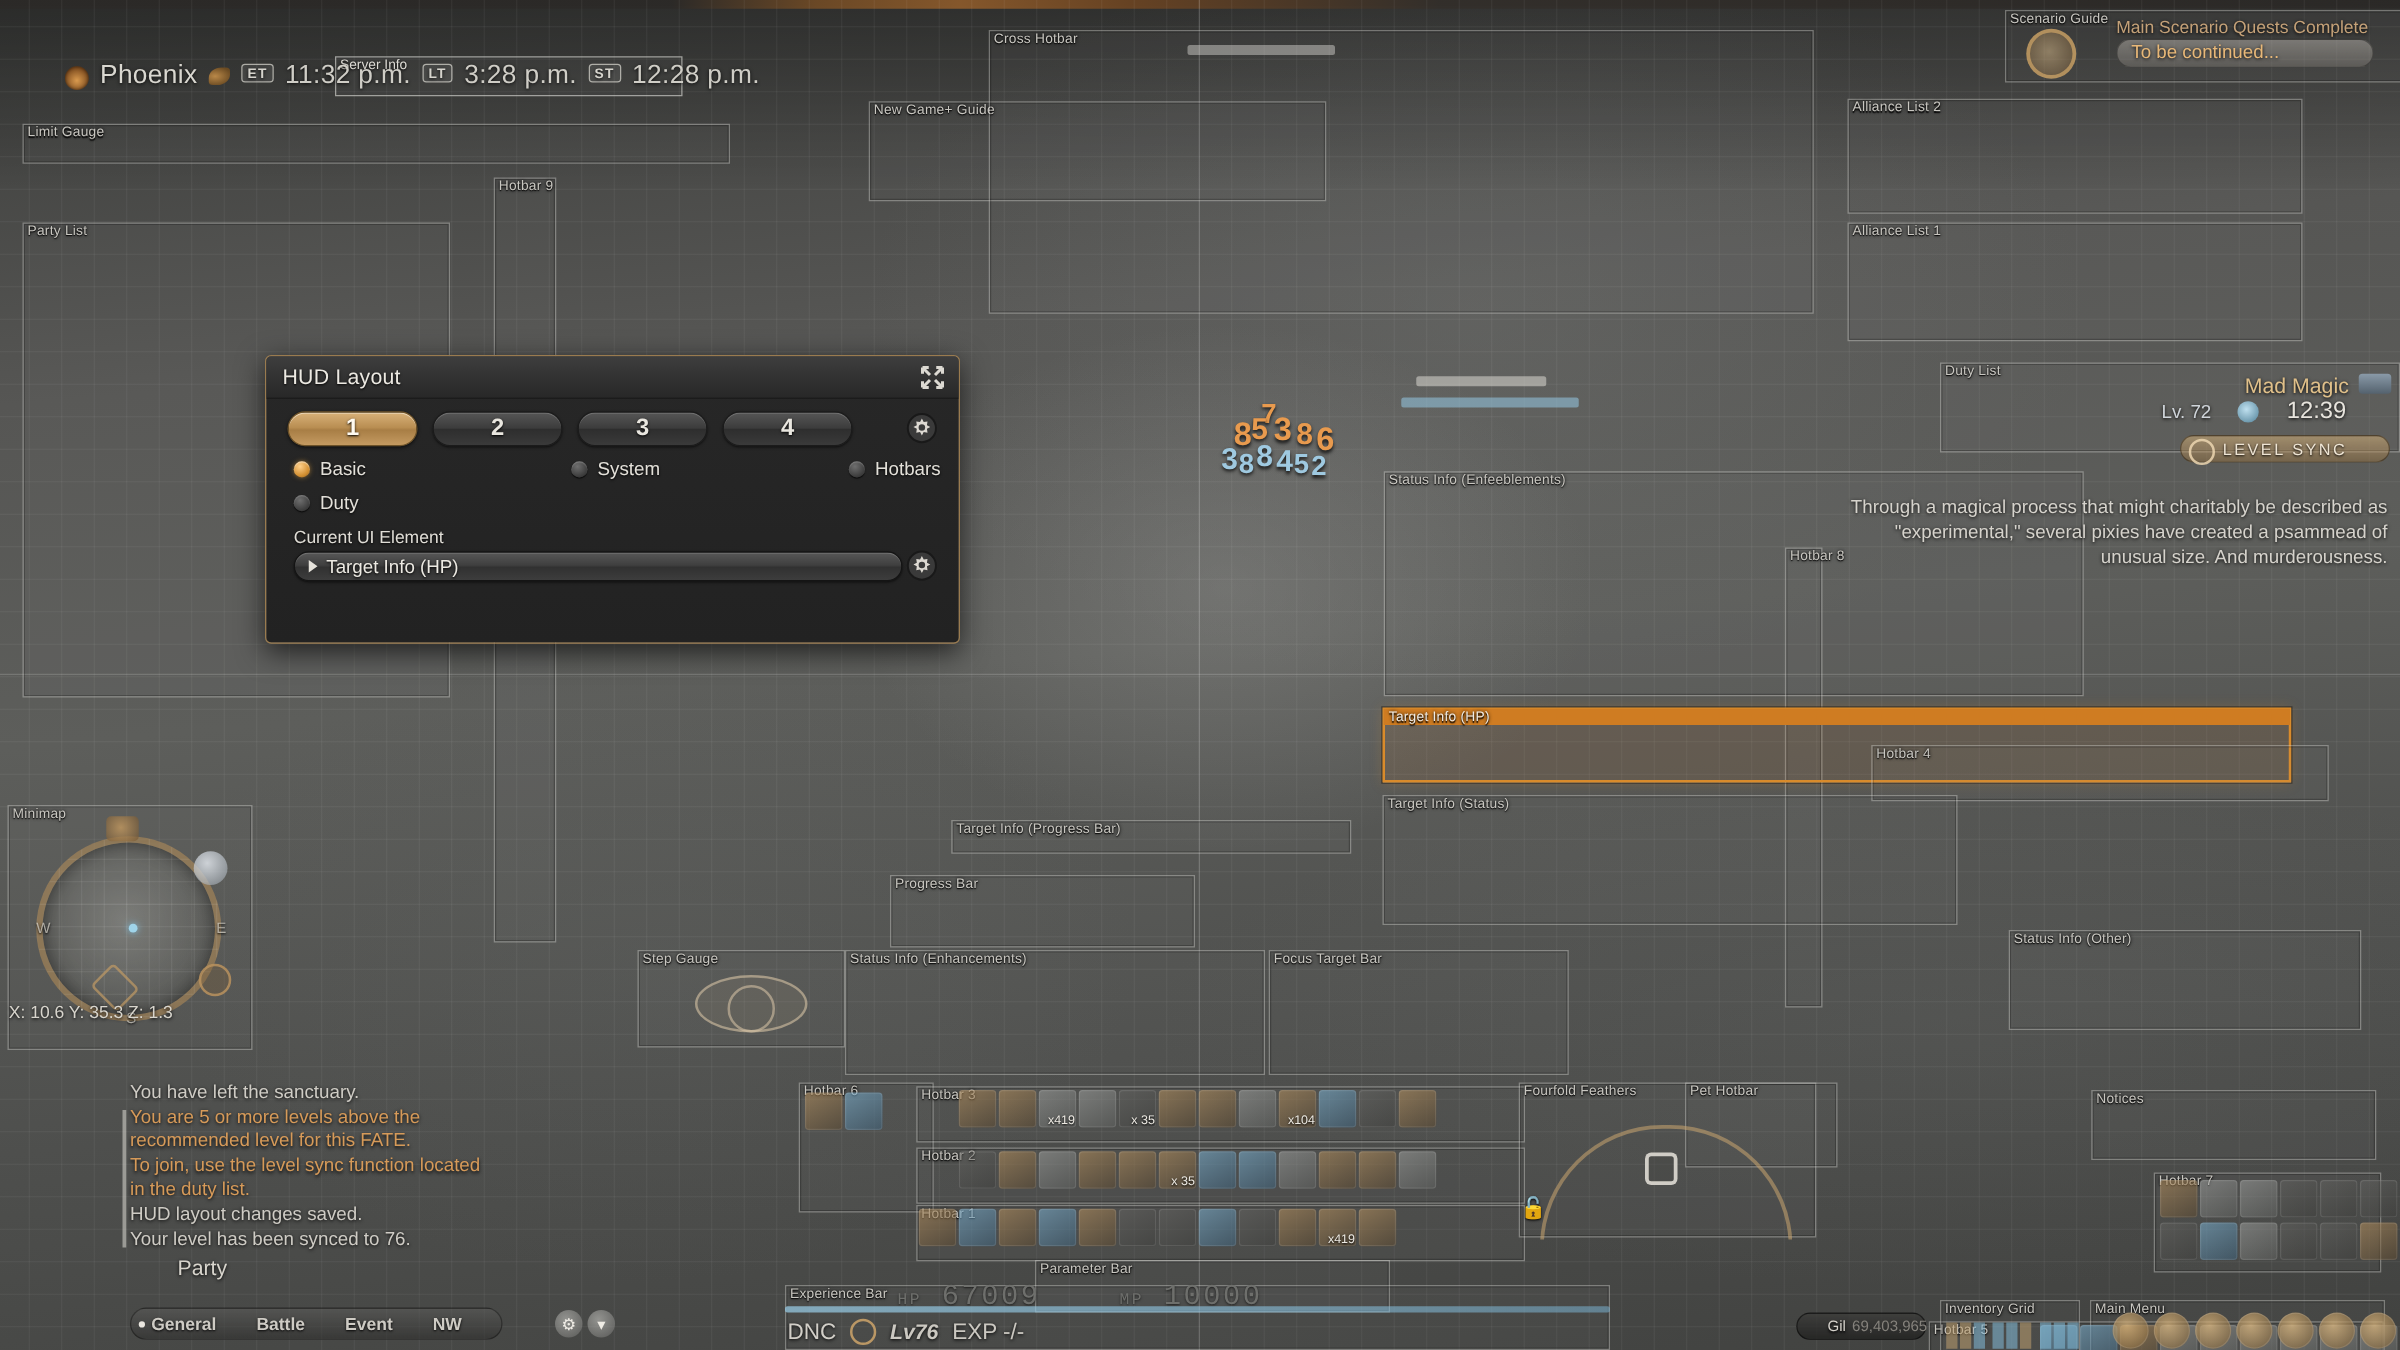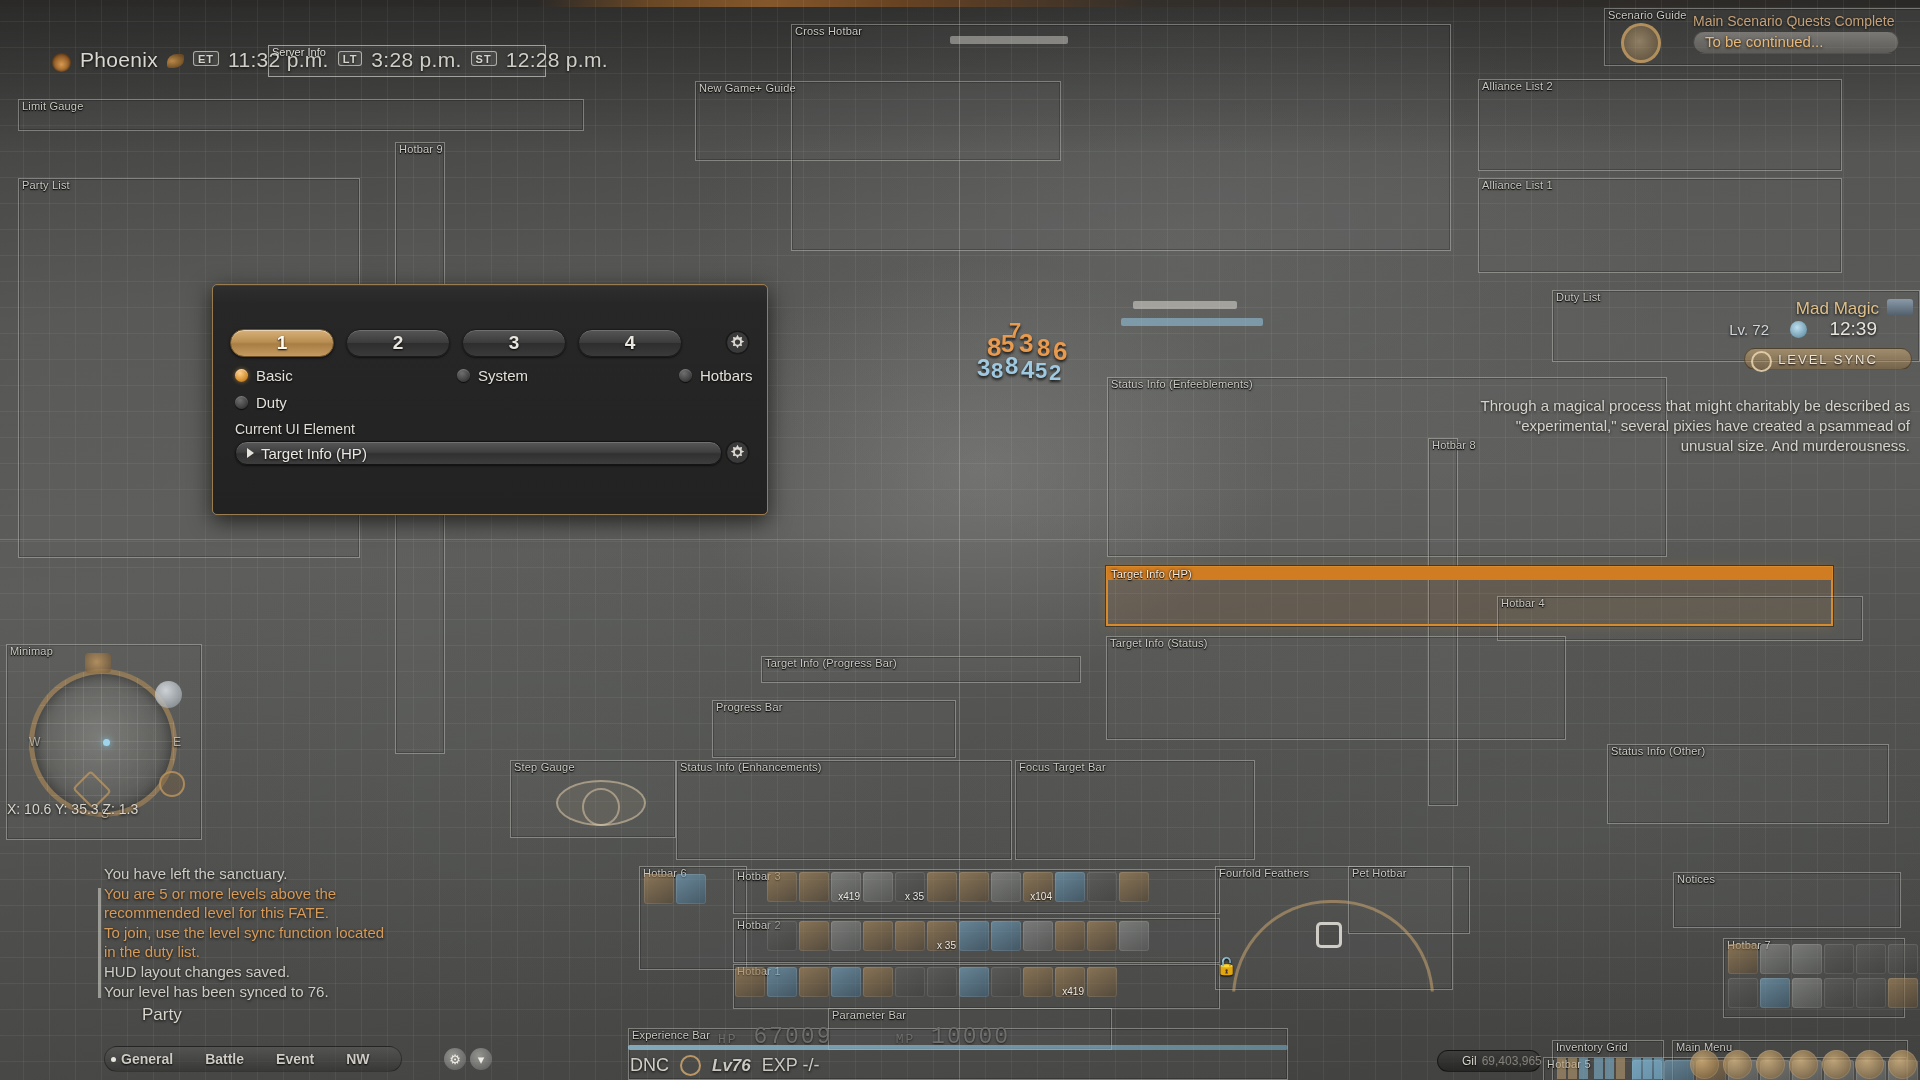--- a/index.html
+++ b/index.html
@@ -707,20 +707,31 @@
   <span class="mmicon"></span>
   <span class="mmicon"></span>
   <span class="mmicon"></span>
   <span class="mmicon"></span>
   <span class="mmicon"></span>
   <span class="mmicon"></span>
   <span class="mmicon"></span>
 </div>
 
 <div id="hud-dialog">
+  <div id="dialog-titlebar">
+    <div id="dialog-title">HUD Layout</div>
+    <div id="dialog-close">
+      <svg width="22" height="22" viewBox="0 0 22 22">
+        <path d="M3 3 L9 9 M3 3 L3 8 M3 3 L8 3" stroke="#dcd9d2" stroke-width="2.4" fill="none"></path>
+        <path d="M19 3 L13 9 M19 3 L19 8 M19 3 L14 3" stroke="#dcd9d2" stroke-width="2.4" fill="none"></path>
+        <path d="M3 19 L9 13 M3 19 L3 14 M3 19 L8 19" stroke="#dcd9d2" stroke-width="2.4" fill="none"></path>
+        <path d="M19 19 L13 13 M19 19 L19 14 M19 19 L14 19" stroke="#dcd9d2" stroke-width="2.4" fill="none"></path>
+      </svg>
+    </div>
+  </div>
 
   <div id="tabrow">
       <div class="numtab active">1</div>
       <div class="numtab">2</div>
       <div class="numtab">3</div>
       <div class="numtab">4</div>
     </div>
 
   <div id="tab-gear">
     <svg width="27" height="27" viewBox="0 0 24 24">

